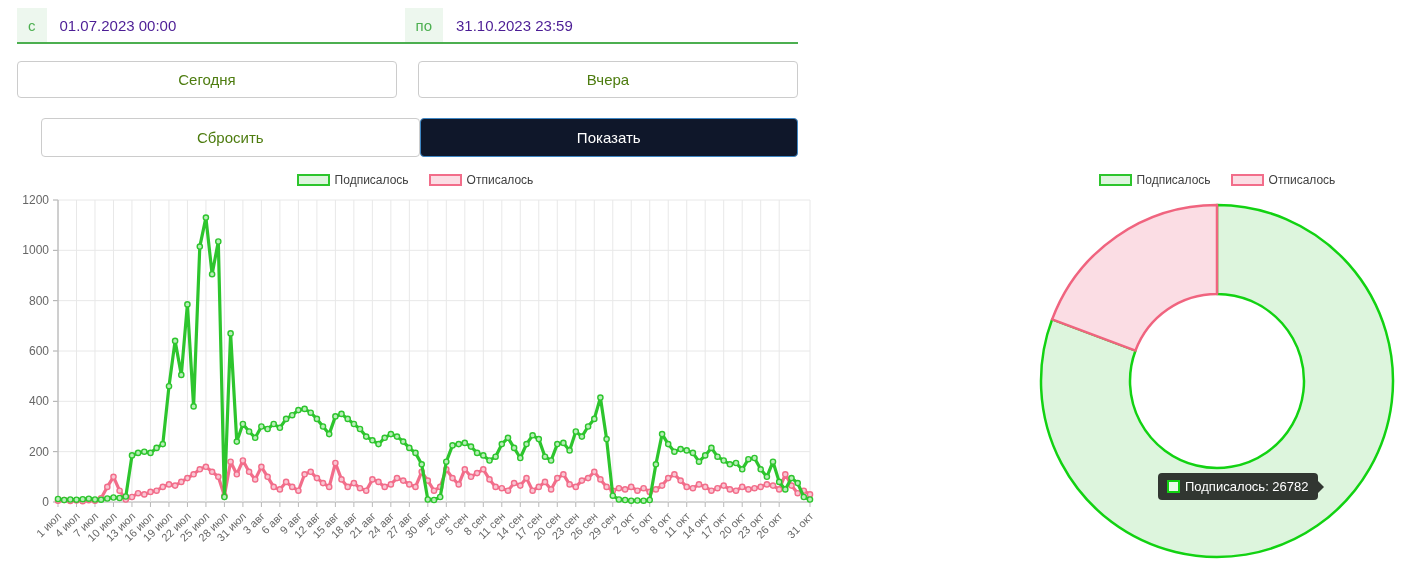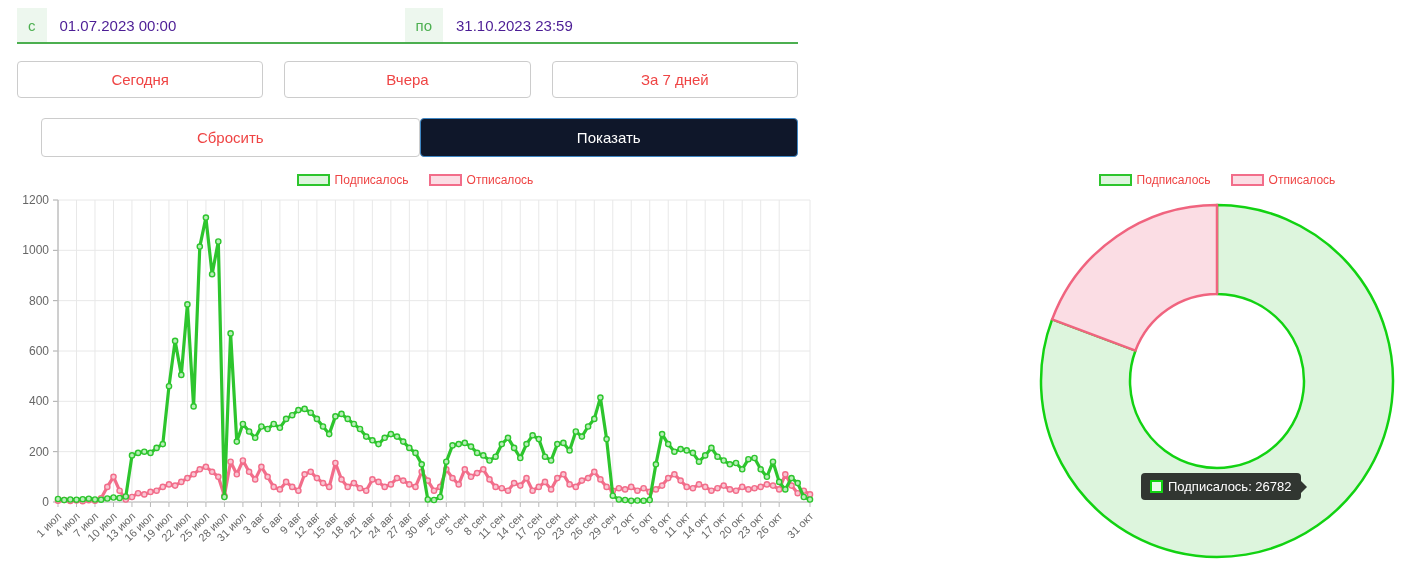--- a/index.html
+++ b/index.html
@@ -10,42 +10,42 @@
 
   .date-row { display:flex; align-items:stretch; height:36px; border-bottom:2px solid #4caf50; }
   .badge { background:#edf7ee; color:#4caf50; font-size:15px; display:flex; align-items:center;
     padding:0 11px; }
   .badge.po { margin-left:3px; }
   .date-input { border:none; outline:none; flex:1; font-size:15px; color:#4c1d95;
     padding:0 13px; background:transparent; font-family:inherit; }
 
   .quick-row { display:flex; gap:21px; margin-top:17px; }
   .btn { flex:1; height:37px; background:#fff; border:1px solid #ccc; border-radius:4px;
-    font-size:15px; color:#ef4444; display:flex; align-items:center; justify-content:center;
+    font-size:15px; color:#4d7c0f; display:flex; align-items:center; justify-content:center;
     cursor:pointer; font-family:inherit; }
 
   .action-row { display:flex; margin-top:20px;padding-left:24px; }
   .btn-reset { flex:1; height:39px; border-radius:4px; }
   .btn-show  { flex:1; height:39px; background:#0f172a; border:1px solid #3f87c4; color:#fff;
     border-radius:4px; font-size:15px; display:flex; align-items:center; justify-content:center;
     cursor:pointer; }
 
   .line-panel { position:absolute; left:15px; top:170px; width:800px; }
   .donut-panel { position:absolute; left:1030px; top:170px; width:374px; }
 
   .chart-legend { display:flex; justify-content:center; align-items:center; gap:20px; height:20px; }
   .legend-item { display:flex; align-items:center; gap:5px; cursor:pointer; }
   .legend-swatch { width:33px; height:12px; border:2px solid; }
   .legend-swatch.green { border-color:#2dc52d; background:#ddf5dd; }
   .legend-swatch.pink  { border-color:#f26d8a; background:#fbdde4; }
-  .legend-label { font-size:12px; color:#ef4444;text-align:right; }
+  .legend-label { font-size:12px; color:#404040;text-align:right; }
 
   .donut-panel svg { display:block; margin-top:4px; }
 
-  .tooltip { position:absolute; left:111px; top:303px; background:rgba(0,0,0,0.78);
+  .tooltip { position:absolute; left:128px; top:303px; background:rgba(0,0,0,0.78);
     border-radius:4px; color:#fff; font-size:13px; padding:6px 9px; display:flex;
     align-items:center; gap:5px; white-space:nowrap; z-index:5; }
   .tooltip-swatch { width:13px; height:13px; background:#eafaea; border:2px solid #12d212; }
   .tooltip-caret { position:absolute; right:-6px; top:50%; margin-top:-6px; width:0; height:0;
     border-top:6px solid transparent; border-bottom:6px solid transparent;
     border-left:6px solid rgba(0,0,0,0.78); }
 </style>
 </head>
 <body>
 
@@ -53,21 +53,20 @@
   <div class="date-row">
     <span class="badge">с</span>
     <input class="date-input" value="01.07.2023 00:00" style="">
     <span class="badge po">по</span>
     <input class="date-input" value="31.10.2023 23:59" style="">
   </div>
 
   <div class="quick-row">
     <button class="btn">Сегодня</button>
     <button class="btn">Вчера</button>
-    <button class="btn">За 7 дней</button>
   </div>
 
   <div class="action-row">
     <button class="btn btn-reset">Сбросить</button>
     <button class="btn-show">Показать</button>
   </div>
 </div>
 
 <div class="line-panel">
   <div class="chart-legend">

